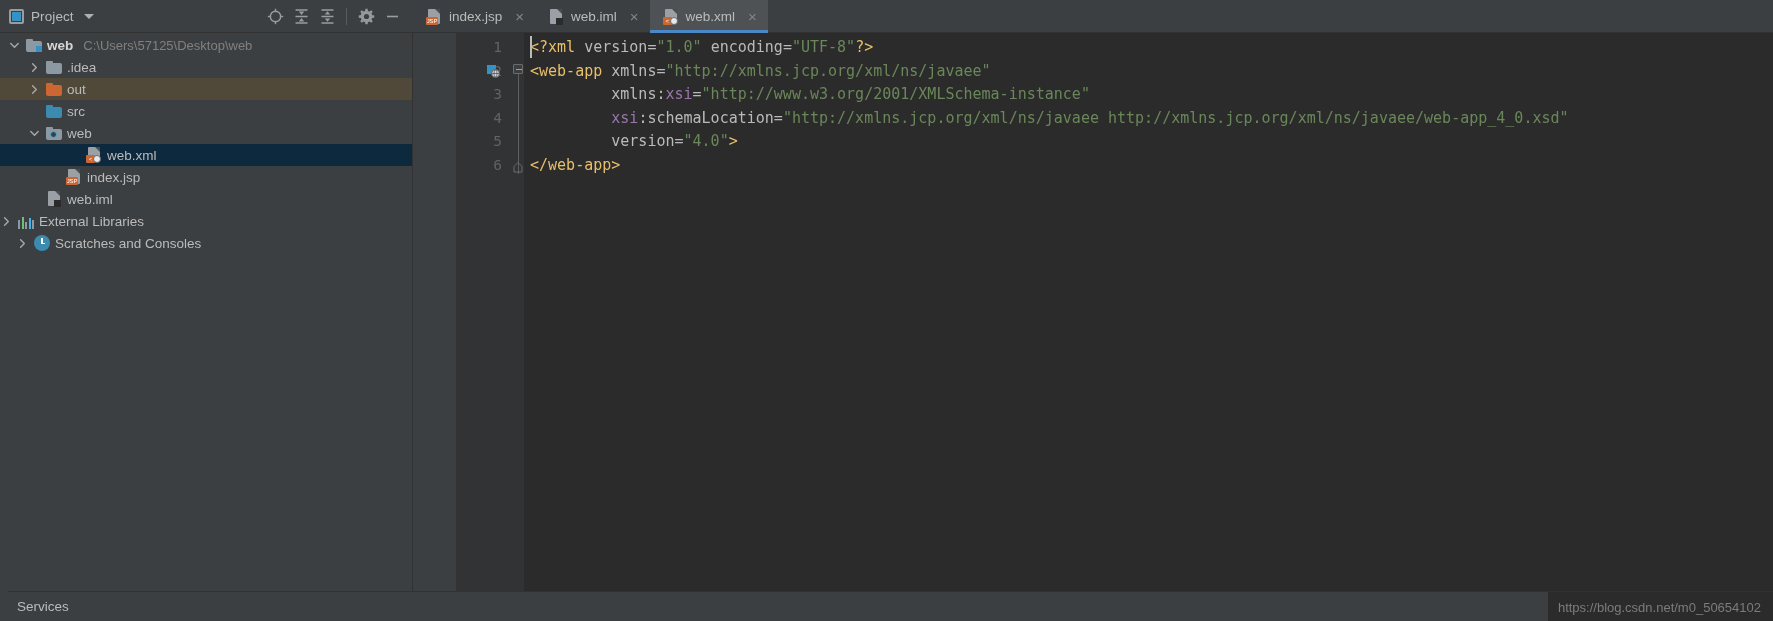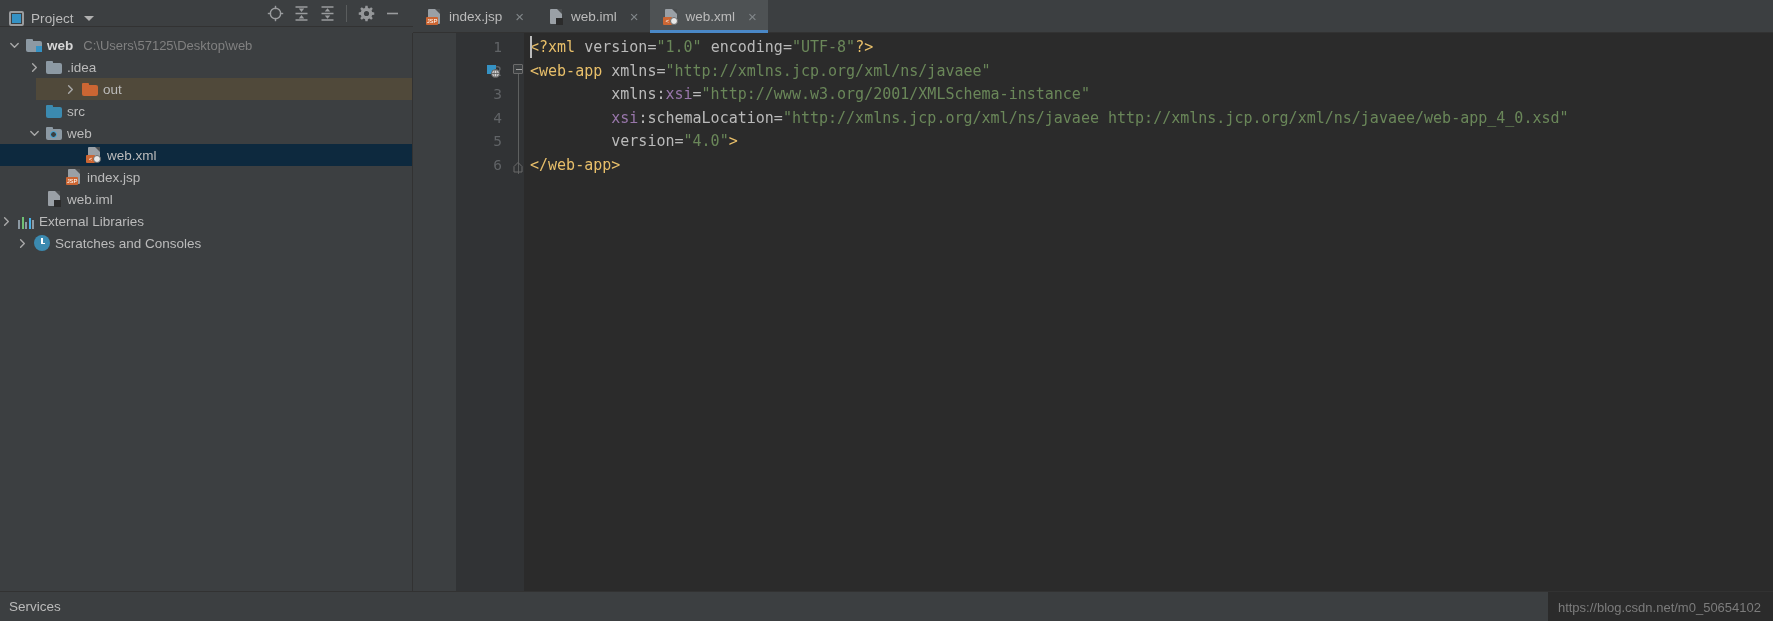--- a/index.html
+++ b/index.html
@@ -9,22 +9,22 @@
     font-family: "Liberation Sans", sans-serif;
     overflow: hidden;
   }
   #app { position: relative; width: 1773px; height: 621px; display: flex; flex-direction: column; }
 
   
   .top-row { display: flex; height: 33px; flex: 0 0 33px; background: #3c3f41; }
 
   
   .proj-header {
-    width: 413px; flex: 0 0 413px; height: 27px;
-    display: flex; align-items: flex-end;
+    width: 413px; flex: 0 0 413px; height: 33px;
+    display: flex; align-items: center;
     background: #3c3f41;
     border-bottom: 1px solid #323232;
     padding-left: 9px;
   }
   .proj-title-group { display: flex; align-items: center; gap: 7px; }
   .proj-icon {
     width: 15px; height: 15px; border: 2px solid #9a9c9e; border-radius: 2px;
     background: #3c3f41; position: relative;
   }
   .proj-icon::after {
@@ -182,21 +182,21 @@
   .breakpoint-gutter-icon {
     position: absolute; left: 30px; width: 14px; height: 14px;
   }
   .editor-right-strip {
     position: absolute; right: 0; top: 0; bottom: 0; width: 14px; background: #2b2b2b;
   }
 
   
   .status {
     height: 30px; flex: 0 0 30px; background: #3c3f41; display: flex; align-items: center;
-    border-top: 1px solid #323232; padding-left: 9px; position: relative;
+    border-top: 1px solid #323232; padding-left: 9px; position: relative; margin-left: 8px;
   }
   .status-left { color: #bbbbbb; font-size: 13.5px; }
   .watermark {
     position: absolute; right: 0px; top: 0; height: 30px; display: flex; align-items: center;
     padding: 0 12px 0 10px; background: #2b2b2b; color: #7c7c7c; font-size: 13px;
   }
 </style>
 </head>
 <body>
 
@@ -308,21 +308,21 @@
             <svg width="11" height="11" viewBox="0 0 11 11">
               <path d="M3.6 1.8 L7.3 5.5 L3.6 9.2" fill="none" stroke="#a9a9a9" stroke-width="1.4" stroke-linecap="round" stroke-linejoin="round"></path>
             </svg>
           </span>
           <span class="folder">
             <span class="tab-top"></span>
             <span class="body"></span>
           </span>
           <span class="name">.idea</span>
         </div>
-        <div class="row hl" style="padding-left: 28px; margin-left: 36px;">
+        <div class="row hl" style="padding-left: 28px;">
           <span class="arrow">
             <svg width="11" height="11" viewBox="0 0 11 11">
               <path d="M3.6 1.8 L7.3 5.5 L3.6 9.2" fill="none" stroke="#a9a9a9" stroke-width="1.4" stroke-linecap="round" stroke-linejoin="round"></path>
             </svg>
           </span>
           <span class="folder orange">
             <span class="tab-top"></span>
             <span class="body"></span>
           </span>
           <span class="name">out</span>

